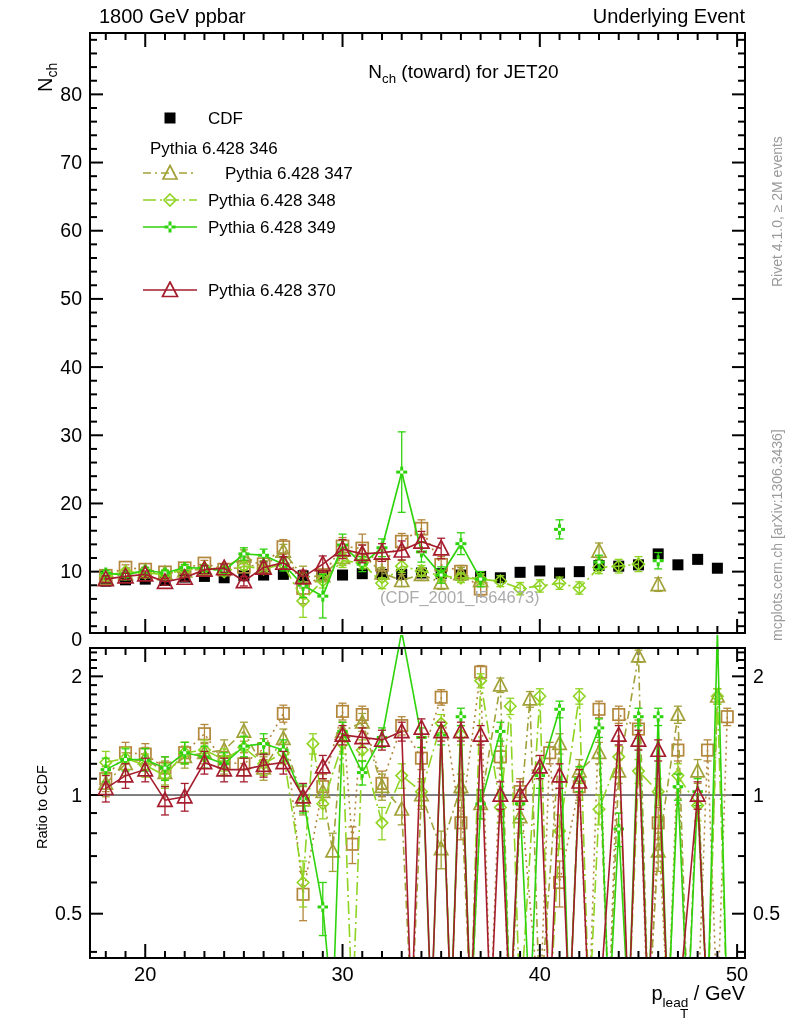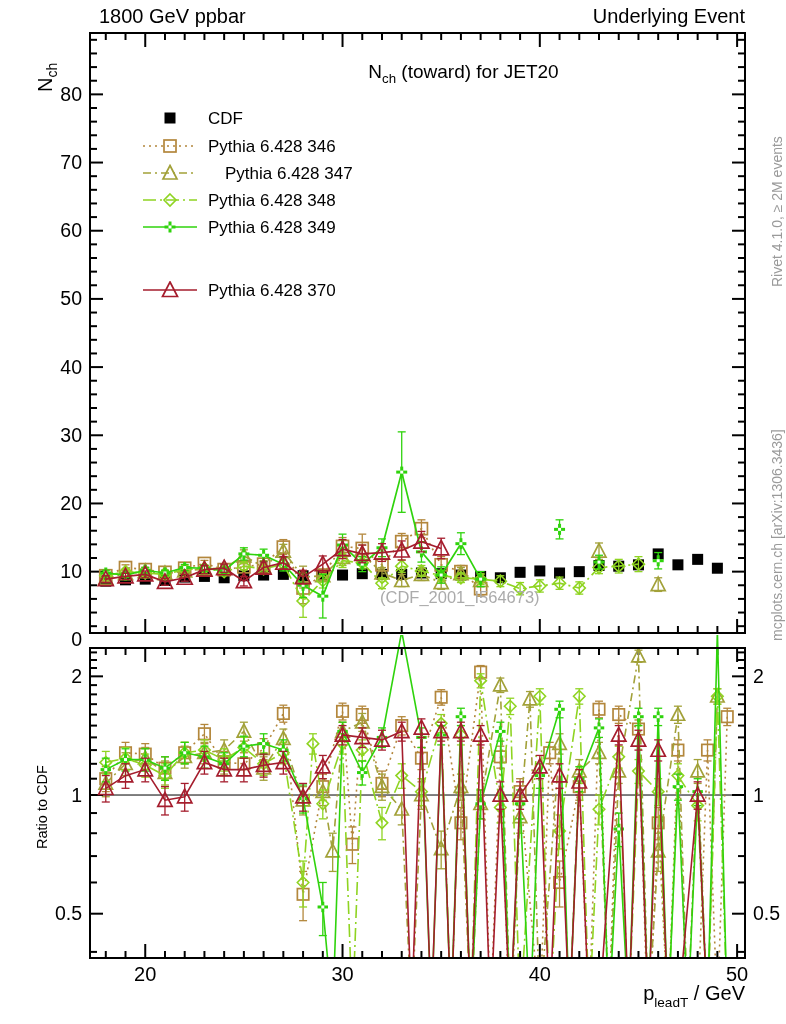--- a/index.html
+++ b/index.html
@@ -11,21 +11,21 @@
   sub{font-size:70%;}
   .rot{transform:rotate(-90deg);transform-origin:left top;white-space:nowrap;}
   .ylab{font-size:20px;}
   .ratlab{font-size:14.5px;}
   .gray{color:#9a9a9a;font-size:14px;}
   .wm{color:#ababab;font-size:16.5px;white-space:nowrap;}
   .legend-row{position:absolute;left:141px;height:22px;display:flex;}
   .legend-row svg{display:block;}
   .legend-label{font-size:17px;margin-left:9px;white-space:nowrap;}
   .xlab{font-size:20px;white-space:nowrap;}
-  .stack{display:inline-flex;flex-direction:row;vertical-align:-0.5em;line-height:0.8;font-size:68%;text-align:right;}
+  .stack{display:inline-flex;flex-direction:column;vertical-align:-0.5em;line-height:0.8;font-size:68%;text-align:right;}
 </style>
 </head>
 <body>
 
 <div class="page">
 
   <div class="abs hdr" style="left:99px;top:5px;">1800 GeV ppbar</div>
   <div class="abs hdr" style="right:41px;top:5px;">Underlying Event</div>
 
   <div class="abs rot ylab" style="left:34px;top:92px;">
@@ -1575,21 +1575,21 @@
       <rect x="90" y="33" width="655" height="600" fill="none" stroke="#000" stroke-width="2"></rect>
       <rect x="90" y="648" width="655" height="310" fill="none" stroke="#000" stroke-width="2"></rect>
     </svg>
 
   <div class="legend-row" style="top:109px;">
     <svg width="58" height="18">
         <rect x="23.5" y="3.5" width="11" height="11" fill="#000000"></rect>
       </svg>
     <span class="legend-label">CDF</span>
   </div>
-  <div class="legend-row" style="top:137px;">
+  <div class="legend-row" style="top:137px;flex-direction:column;">
     <svg width="58" height="18">
         <line x1="2" y1="9" x2="56" y2="9" stroke="#b3873c" stroke-width="1.7" stroke-dasharray="2 4"></line>
         <rect x="23" y="3" width="12" height="12" fill="none" stroke="#b3873c" stroke-width="1.7"></rect>
       </svg>
     <span class="legend-label">Pythia 6.428 346</span>
   </div>
   <div class="legend-row" style="top:164px;gap:17px;">
     <svg width="58" height="18">
         <line x1="2" y1="9" x2="56" y2="9" stroke="#a2a139" stroke-width="1.7" stroke-dasharray="8 4 2 4"></line>
         <path d="M 29 1.5 L 36 15 L 22 15 Z" fill="none" stroke="#a2a139" stroke-width="1.7"></path>

